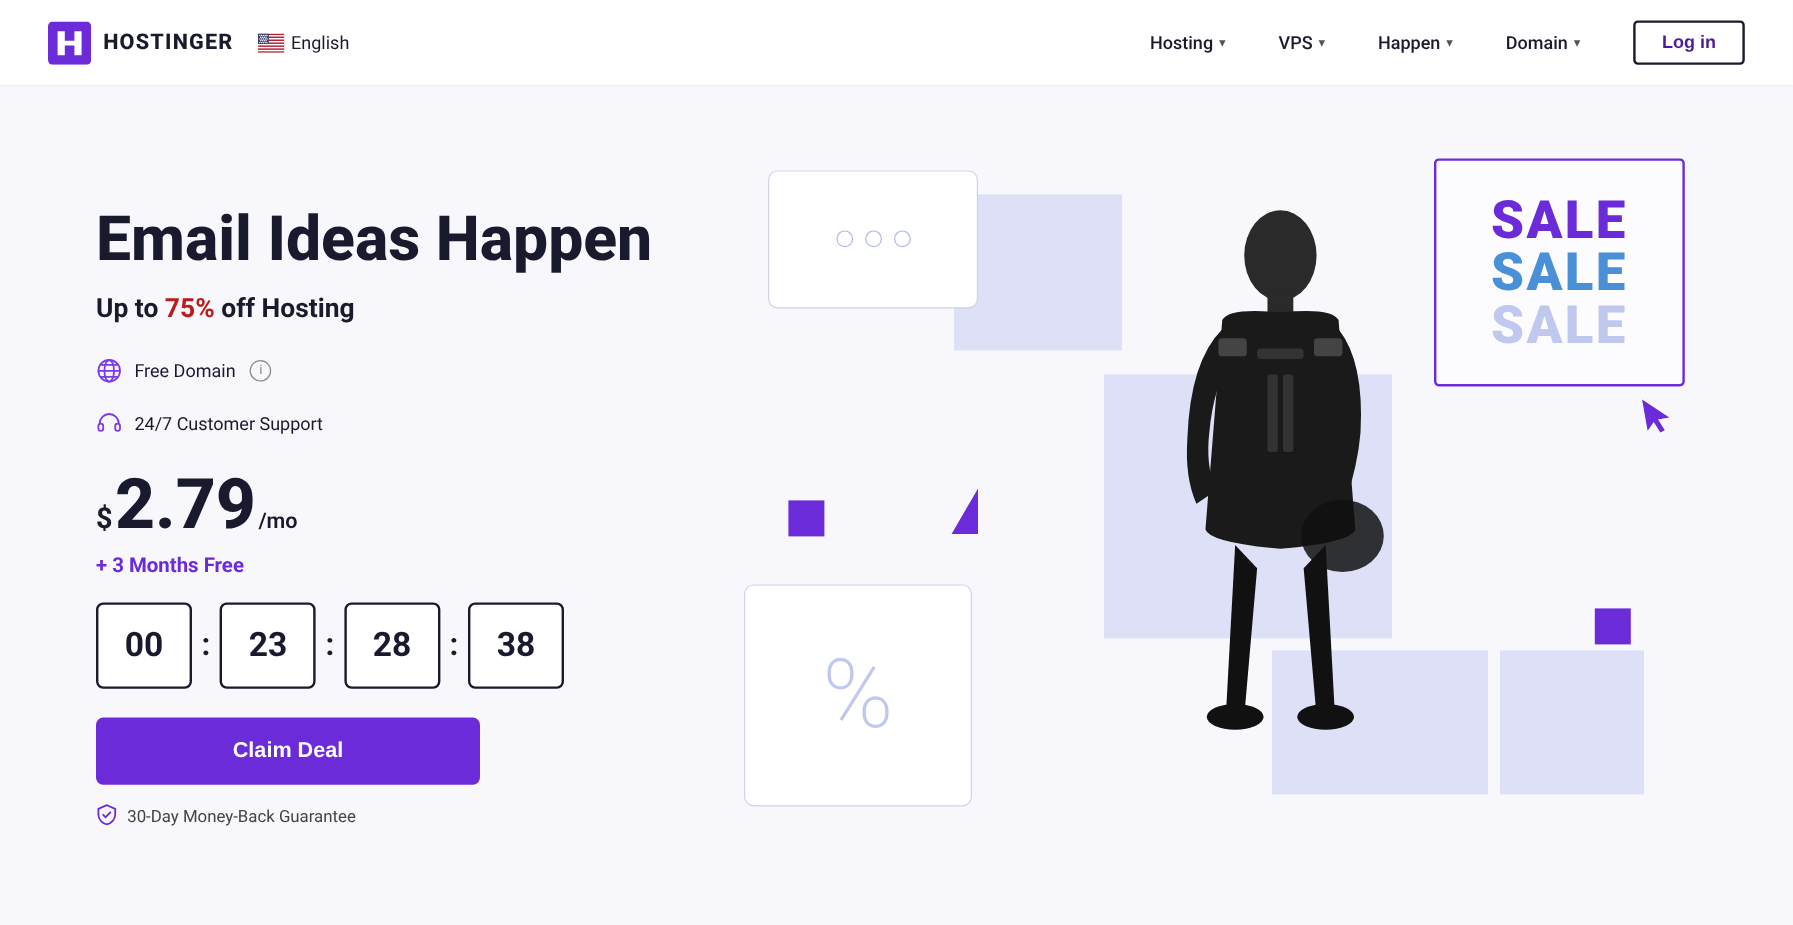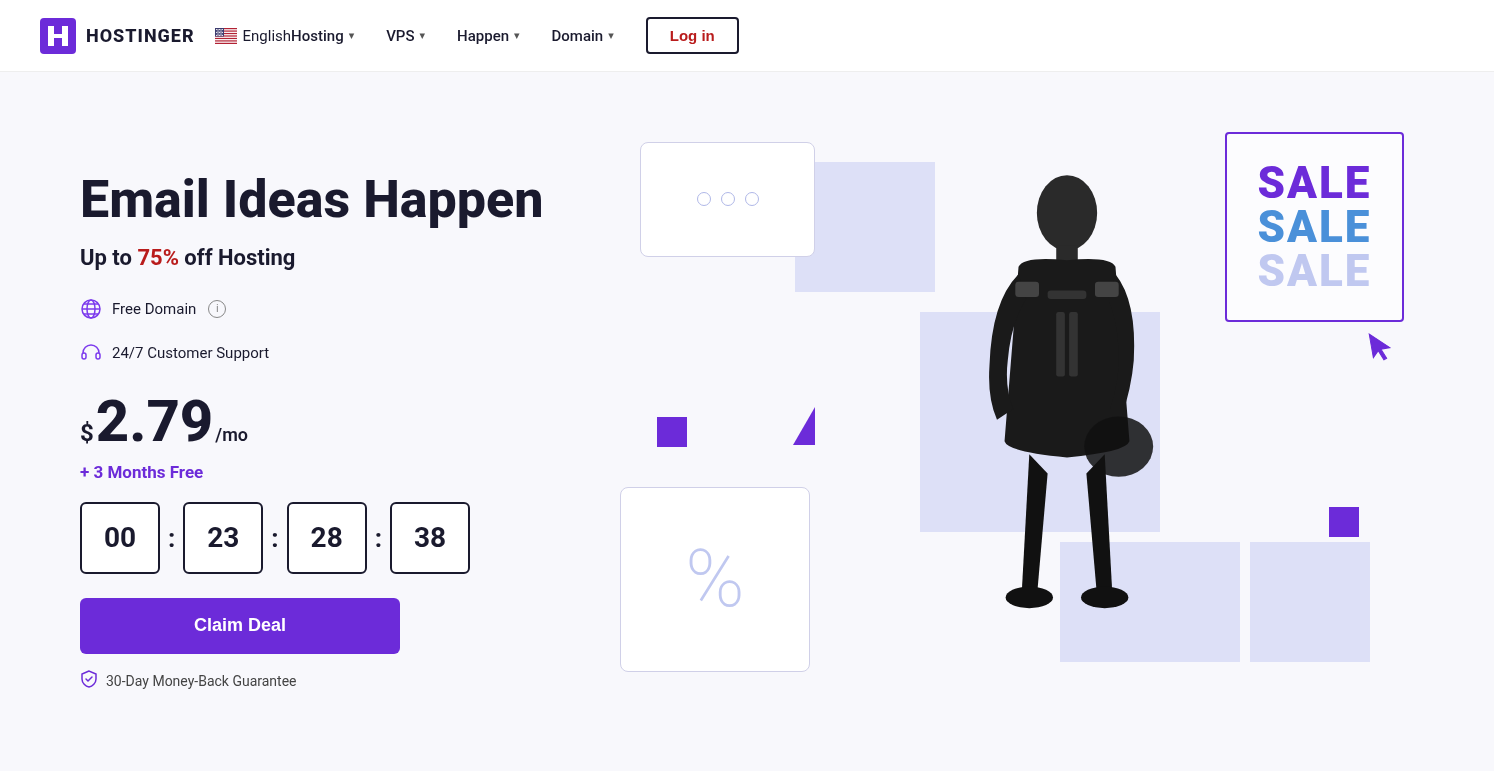--- a/index.html
+++ b/index.html
@@ -7,20 +7,21 @@
       font-family: -apple-system, BlinkMacSystemFont, 'Segoe UI', Roboto, sans-serif;
       background: #f8f8fc;
       min-height: 771px;
       overflow-x: hidden;
     }
 
     
     nav {
       display: flex;
       align-items: center;
+      justify-content: space-between;
       padding: 0 40px;
       height: 72px;
       background: #fff;
       border-bottom: 1px solid #eee;
     }
     .nav-left {
       display: flex;
       align-items: center;
       gap: 20px;
     }
@@ -46,42 +47,42 @@
       cursor: pointer;
     }
     .lang-label {
       font-size: 15px;
       color: #1a1a2e;
       font-weight: 400;
     }
     .nav-right {
       display: flex;
       align-items: center;
-      gap: 32px;
+      gap: 44px;
     }
     .nav-item {
       display: flex;
       align-items: center;
       gap: 5px;
       font-size: 15px;
       color: #1a1a2e;
       font-weight: 500;
       cursor: pointer;
     }
     .nav-item .chevron {
       font-size: 11px;
       color: #555;
     }
     .login-btn {
       border: 2px solid #1a1a2e;
       padding: 8px 22px;
       border-radius: 4px;
       font-size: 15px;
       font-weight: 600;
-      color: #b91c1c;
+      color: #4c1d95;
       background: transparent;
       cursor: pointer;
     }
 
     
     .main {
       display: flex;
       align-items: center;
       min-height: calc(771px - 72px);
       padding: 0 80px;
@@ -286,21 +287,21 @@
       font-weight: 200;
       color: #c0c8f0;
       line-height: 1;
     }
 
     
     .card-sale {
       position: absolute;
       top: 20px;
       right: 10px;
-      width: 179px;
+      width: 209px;
       height: 190px;
       border: 2px solid #6c2bd9;
       border-radius: 4px;
       display: flex;
       flex-direction: column;
       align-items: center;
       justify-content: center;
       background: rgba(255,255,255,0.6);
     }
     .sale-word {

